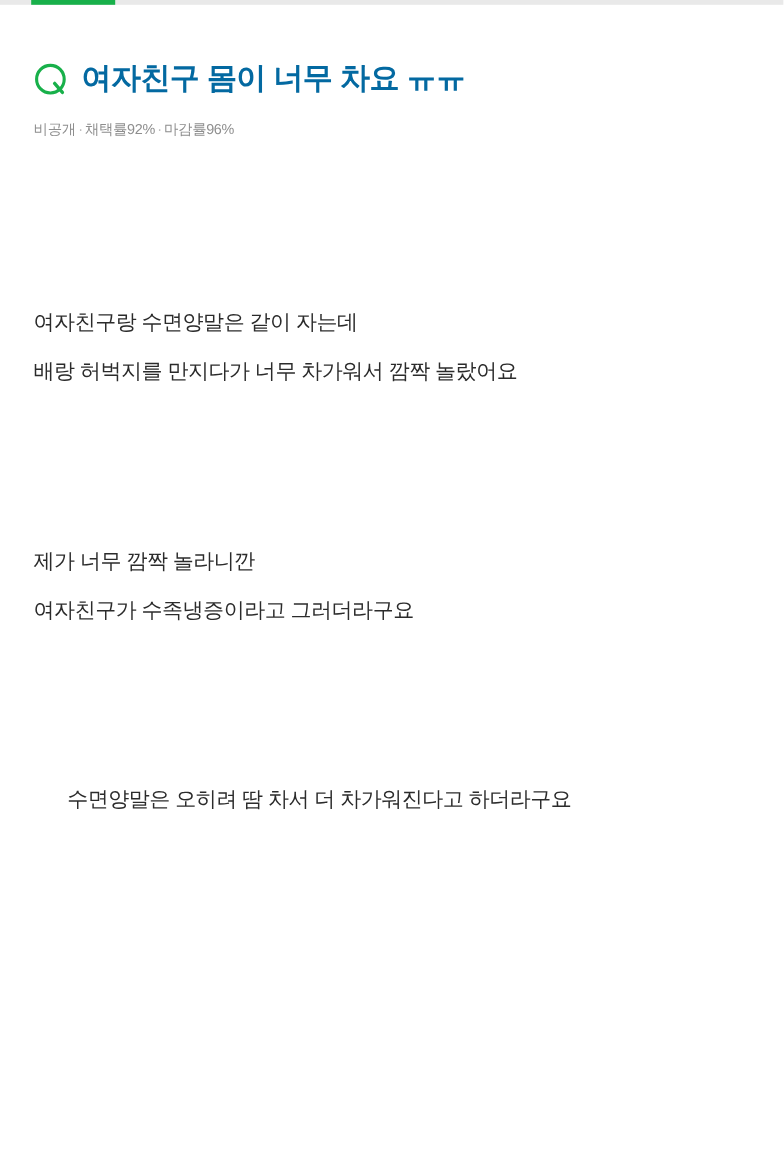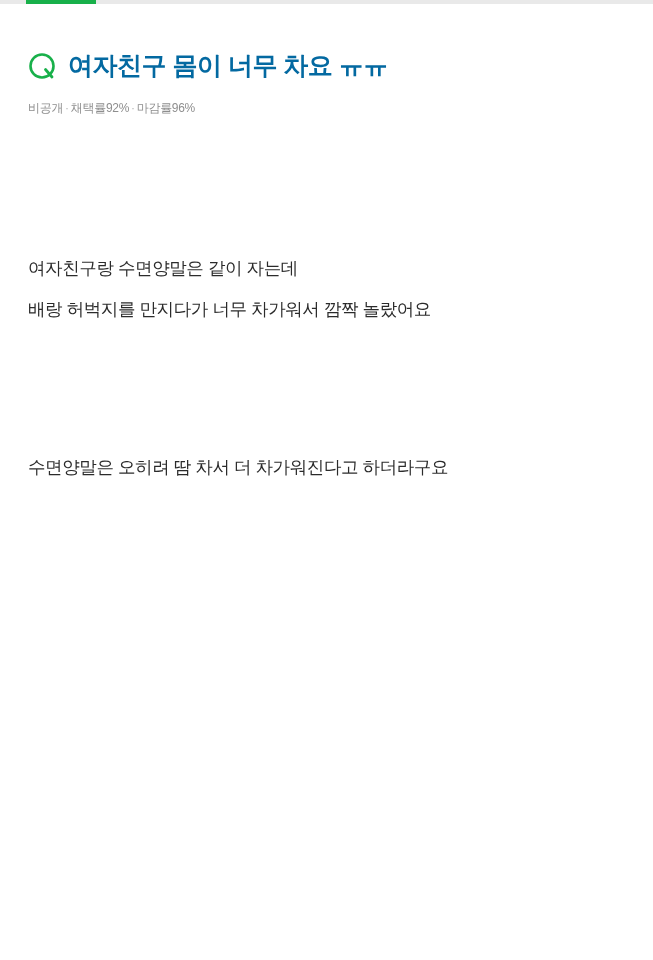--- a/index.html
+++ b/index.html
@@ -85,20 +85,21 @@
     color: #2b2b2b;
     letter-spacing: -0.4px;
     white-space: pre-wrap;
     word-break: keep-all;
   }
   .para {
     margin: 0 0 35px 0;
   }
   .para:last-child {
     margin-bottom: 0;
+    margin-left: 28px;
   }
 </style>
 </head>
 <body>
 
 <div class="top-bar">
   <div class="top-bar-progress"></div>
 </div>
 
 <div class="page">
@@ -113,17 +114,19 @@
     <div class="title-text">여자친구 몸이 너무 차요 ㅠㅠ</div>
   </div>
 
   <div class="meta-row">
     <span>비공개</span><span class="meta-sep">·</span><span>채택률92%</span><span class="meta-sep">·</span><span>마감률96%</span>
   </div>
 
   <div class="body-text">
     <p class="para">여자친구랑 수면양말은 같이 자는데
 배랑 허벅지를 만지다가 너무 차가워서 깜짝 놀랐어요</p>
+    <p class="para">제가 너무 깜짝 놀라니깐
+여자친구가 수족냉증이라고 그러더라구요</p>
     <p class="para">수면양말은 오히려 땀 차서 더 차가워진다고 하더라구요</p>
     
   </div>
 
 </div>
 
 </body></html>

